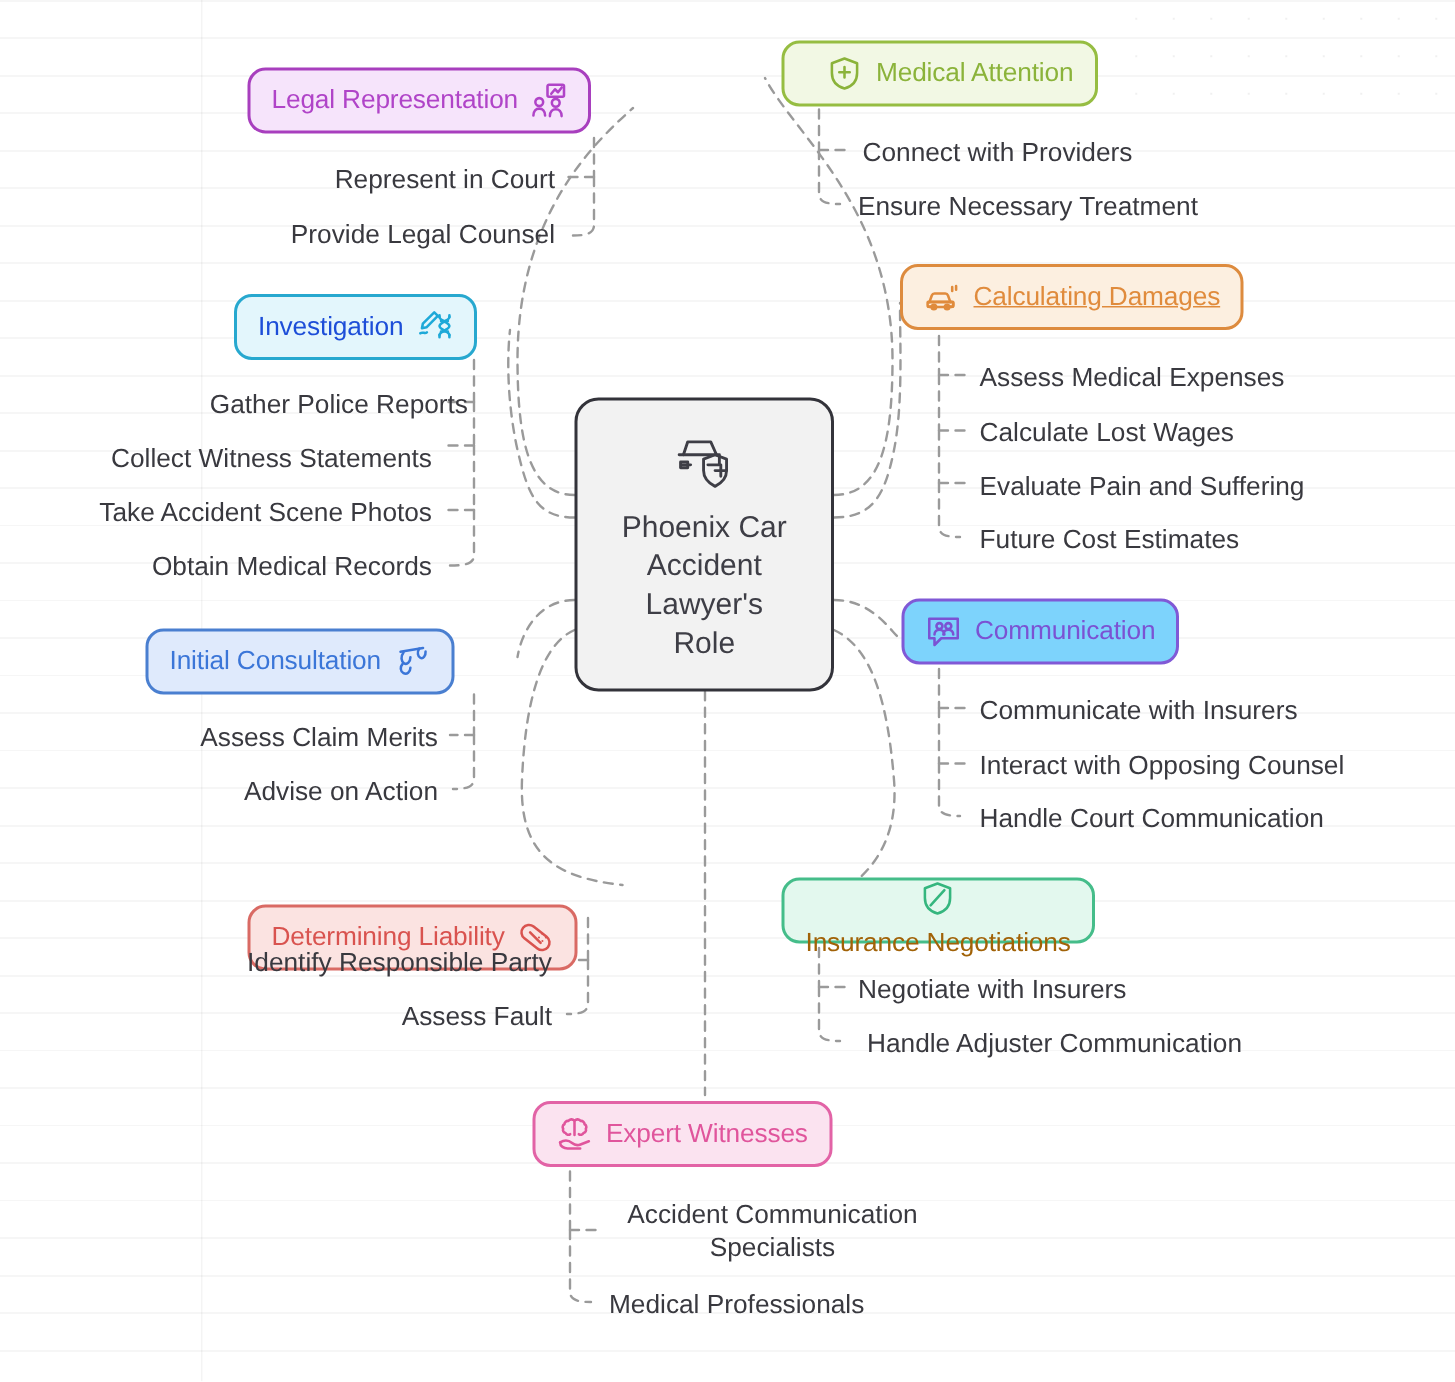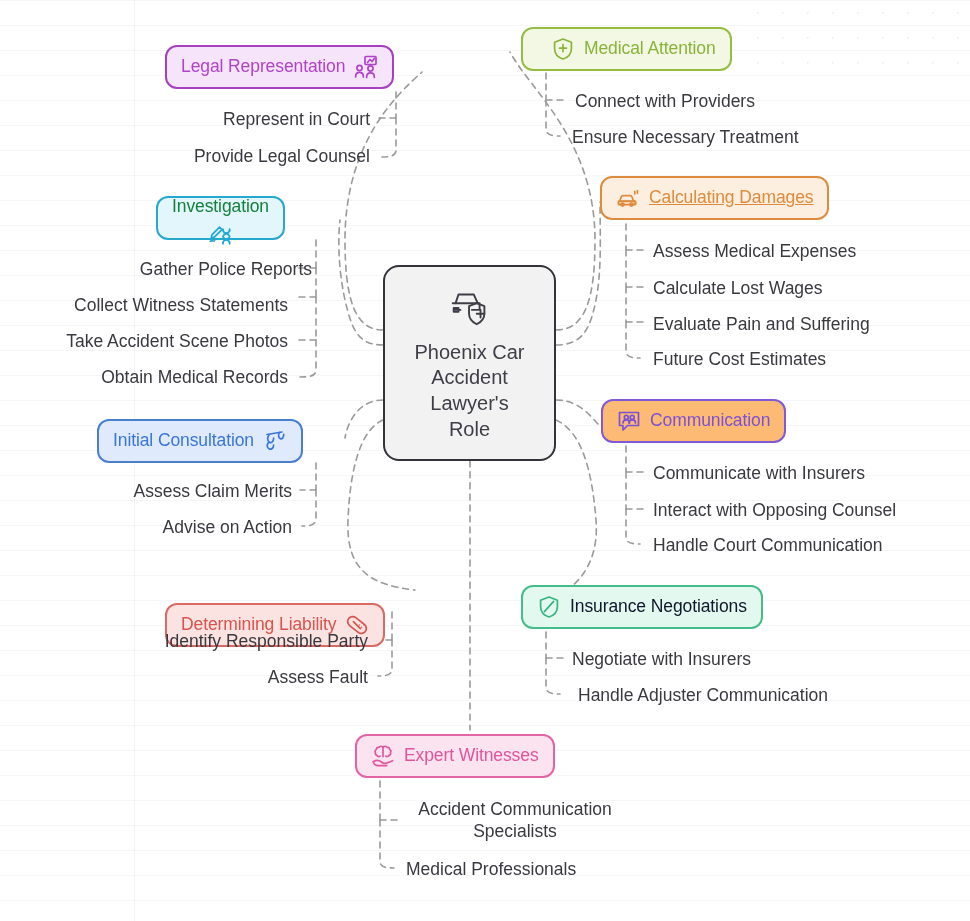--- a/index.html
+++ b/index.html
@@ -151,21 +151,21 @@
     <path d="M13.5 7.5 l2.5 -3 l2 2 l2.5 -3.2"></path>
     <circle cx="5.5" cy="13" r="2.6"></circle>
     <path d="M1.6 22 c0 -3 1.8 -4.6 3.9 -4.6 c2.1 0 3.9 1.6 3.9 4.6"></path>
     <circle cx="16.5" cy="13.5" r="2.6"></circle>
     <path d="M12.6 22.4 c0 -3 1.8 -4.6 3.9 -4.6 c2.1 0 3.9 1.6 3.9 4.6"></path>
   </svg>
 </div>
 <div class="leaf r-align" style="left:60px;top:108px;width:310px;">Represent in Court</div>
 <div class="leaf r-align" style="left:60px;top:145px;width:310px;">Provide Legal Counsel</div>
 
-<div class="node" style="left:156px;top:196px;background:#e3f6fc;border-color:#27a8cf;color:#15803d;flex-direction:column;">
+<div class="node" style="left:156px;top:196px;background:#e3f6fc;border-color:#27a8cf;color:#1d4ed8;">
   <span class="lbl">Investigation</span>
   <svg class="ico" viewBox="0 0 24 24" fill="none" stroke="#1ea9d8" stroke-width="1.7" stroke-linecap="round" stroke-linejoin="round">
     <path d="M11.5 2.2 l2.4 2.4 l-7.6 7.6 l-3 0.6 l0.6 -3 z"></path>
     <path d="M2.2 16.2 c1.6 -1.2 3 0.6 4.4 -0.6"></path>
     <path d="M15 4.2 v1.2 M21.6 4.2 v1.2"></path>
     <path d="M15 5.4 c0 2.6 6.6 3.4 6.6 6 c0 2.6 -6.6 3.4 -6.6 6"></path>
     <path d="M21.6 5.4 c0 2.6 -6.6 3.4 -6.6 6 c0 2.6 6.6 3.4 6.6 6"></path>
     <path d="M15 17.4 v1.4 M21.6 17.4 v1.4"></path>
     <path d="M16 8 h4.6 M16 15 h4.6"></path>
   </svg>
@@ -220,35 +220,35 @@
     <circle cx="15.4" cy="18.6" r="1.5"></circle>
     <path d="M18.8 5.4 v2.6 M21.4 4.6 v2.6"></path>
   </svg>
   <span class="lbl">Calculating Damages</span>
 </div>
 <div class="leaf l-align" style="left:653px;top:240px;">Assess Medical Expenses</div>
 <div class="leaf l-align" style="left:653px;top:277px;">Calculate Lost Wages</div>
 <div class="leaf l-align" style="left:653px;top:313px;">Evaluate Pain and Suffering</div>
 <div class="leaf l-align" style="left:653px;top:348px;">Future Cost Estimates</div>
 
-<div class="node" style="left:601px;top:399px;background:#fdba74;border-color:#8059d6;color:#7b52d3;">
+<div class="node" style="left:601px;top:399px;background:#7dd3fc;border-color:#8059d6;color:#7b52d3;">
   <svg class="ico" viewBox="0 0 24 24" fill="none" stroke="#7b52d3" stroke-width="1.7" stroke-linecap="round" stroke-linejoin="round">
     <path d="M2.5 3.5 h19 v13 h-11 l-4.5 4.5 v-4.5 h-3.5 z"></path>
     <circle cx="9.3" cy="8.4" r="2"></circle>
     <path d="M6 14 c0 -2 1.5 -3.2 3.3 -3.2 c1.8 0 3.3 1.2 3.3 3.2"></path>
     <circle cx="15.2" cy="8.4" r="2"></circle>
     <path d="M11.9 14 c0 -2 1.5 -3.2 3.3 -3.2 c1.8 0 3.3 1.2 3.3 3.2"></path>
   </svg>
   <span class="lbl">Communication</span>
 </div>
 <div class="leaf l-align" style="left:653px;top:462px;">Communicate with Insurers</div>
 <div class="leaf l-align" style="left:653px;top:499px;">Interact with Opposing Counsel</div>
 <div class="leaf l-align" style="left:653px;top:534px;">Handle Court Communication</div>
 
-<div class="node" style="left:521px;top:585px;background:#e3f8ee;border-color:#45bd8a;color:#0f172a;">
+<div class="node" style="left:521px;top:585px;background:#e3f8ee;border-color:#45bd8a;color:#a16207;flex-direction:column;">
   <svg class="ico" viewBox="0 0 24 24" fill="none" stroke="#35b67e" stroke-width="1.7" stroke-linecap="round" stroke-linejoin="round">
     <path d="M12 2 l8.4 3.2 v6.4 c0 5.6 -3.6 9 -8.4 10.4 c-4.8 -1.4 -8.4 -4.8 -8.4 -10.4 V5.2 z"></path>
     <path d="M7.4 16.6 L16.6 6.4"></path>
   </svg>
   <span class="lbl">Insurance Negotiations</span>
 </div>
 <div class="leaf l-align" style="left:572px;top:648px;">Negotiate with Insurers</div>
 <div class="leaf l-align" style="left:552px;top:684px;margin-left:26px;">Handle Adjuster Communication</div>
 
 <div class="node" style="left:355px;top:734px;background:#fbe3f0;border-color:#e263a6;color:#e0559c;">

